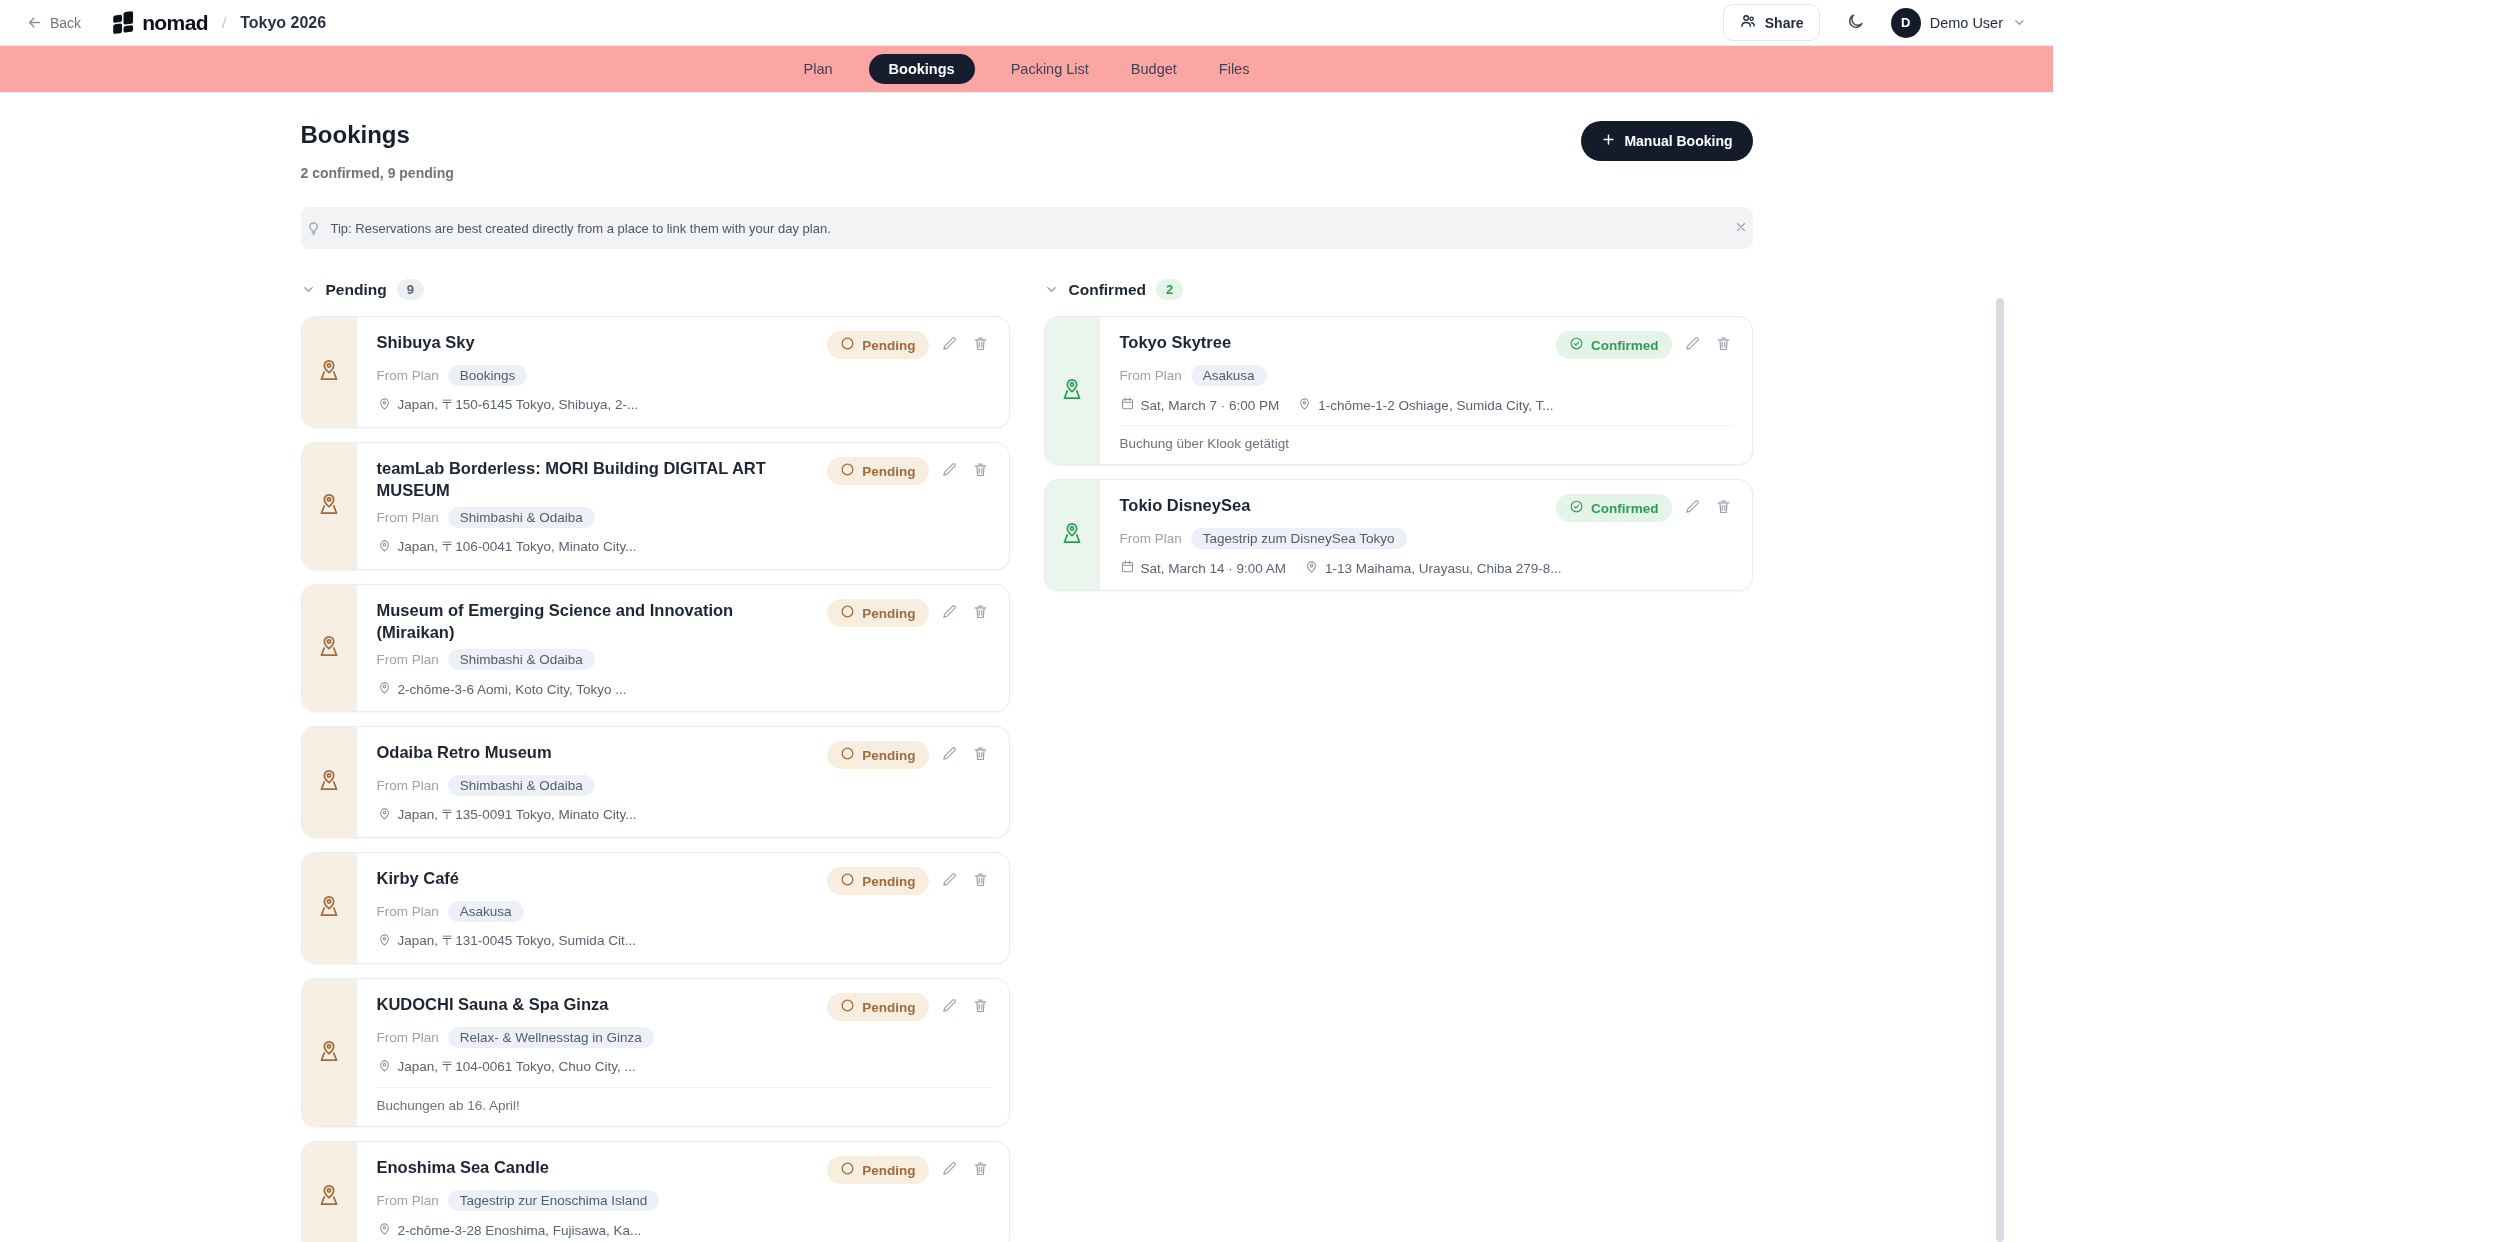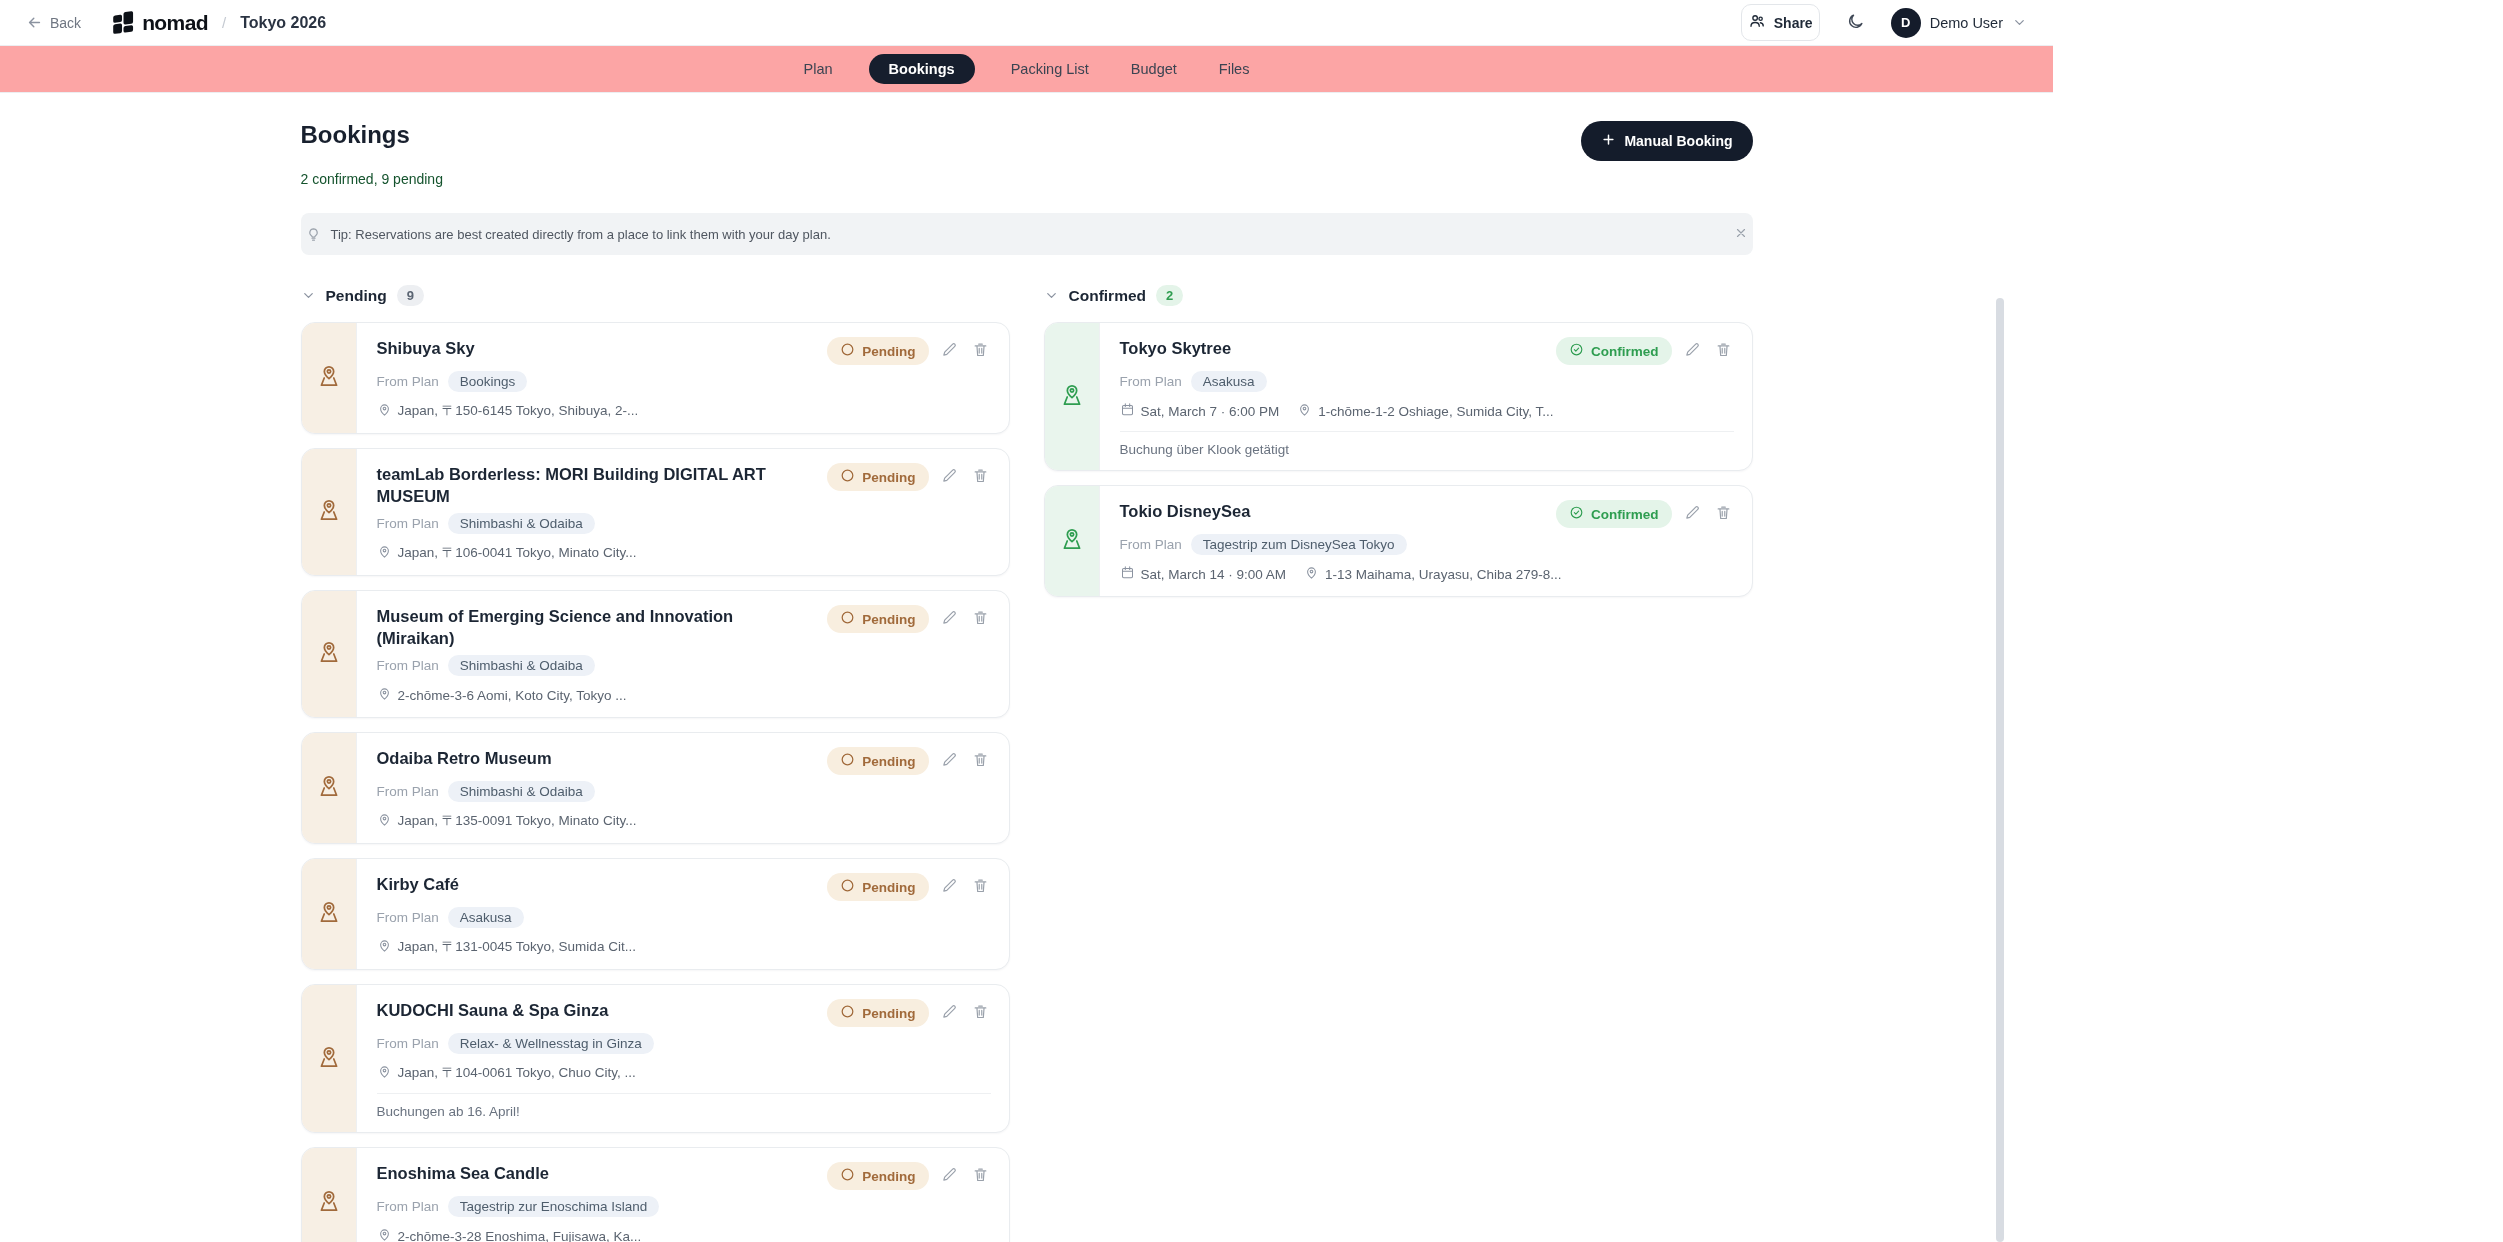--- a/index.html
+++ b/index.html
@@ -18,21 +18,21 @@
   .h-left, .h-right { display:flex; align-items:center; }
   .back-btn { display:flex; align-items:center; gap:7px; background:none; border:none;
     color:#6f7682; font-size:14px; font-family:inherit; cursor:pointer; }
   .brand { display:flex; align-items:center; gap:6px; margin-left:30px; }
   .brand svg { display:block; }
   .wordmark { font-size:21px; font-weight:900; letter-spacing:-0.6px; color:#0d1117; }
   .crumb-sep { color:#c4c9d1; font-size:15px; margin:0 14px; }
   .trip-title { font-size:16px; font-weight:600; color:#2a3342; }
 
   .share-btn { display:flex; align-items:center; gap:8px; background:#fff;
-    border:1px solid #e3e6ea; border-radius:10px; padding:7px 6px;
+    border:1px solid #e3e6ea; border-radius:10px; padding:7px 15px;
     font-size:14px; font-weight:600; color:#1f2937; font-family:inherit; cursor:pointer; }
   .theme-btn { background:none; border:none; color:#3f4856; margin-left:26px; cursor:pointer; display:flex; }
   .user-menu { display:flex; align-items:center; gap:9px; margin-left:26px; cursor:pointer; }
   .avatar { width:30px; height:30px; border-radius:50%; background:#141c2b; color:#fff;
     font-size:13px; font-weight:700; display:flex; align-items:center; justify-content:center; }
   .user-name { font-size:14.5px; color:#1f2937; }
   .chev { color:#8b93a0; display:flex; }
 
   
   .tabbar {
@@ -40,21 +40,21 @@
     display:flex; align-items:center; justify-content:center; gap:30px;
   }
   .tab { font-size:14.5px; color:#3b4452; background:none; border:none; font-family:inherit;
     padding:7px 6px; cursor:pointer; border-radius:999px; }
   .tab.active { background:#161e2d; color:#fff; font-weight:700; padding:7px 20px; }
 
   
   .main { width:1452px; margin:0 auto; padding-top:28px; }
   .page-head { display:flex; justify-content:space-between; align-items:flex-start; }
   .page-title { font-size:24px; font-weight:800; color:#18202e; }
-  .page-sub { font-size:14px; color:#14532d; margin-top:22px; }
+  .page-sub { font-size:14px; color:#737373; margin-top:16px;font-weight:bold; }
   .manual-btn { display:flex; align-items:center; gap:8px; background:#141c2b; color:#fff;
     border:none; border-radius:999px; padding:11px 20px; font-size:14px; font-weight:700;
     font-family:inherit; cursor:pointer; }
 
   .tip { margin-top:26px; background:#f1f3f5; border-radius:8px; height:42px;
     display:flex; align-items:center; padding:0 5px; gap:10px; }
   .tip-text { font-size:13px; color:#4f5660; flex:1; }
   .tip-close { background:none; border:none; color:#9aa1ab; cursor:pointer; display:flex; }
 
   .columns { margin-top:30px; display:grid; grid-template-columns:1fr 1fr; gap:34px; align-items:start; }

